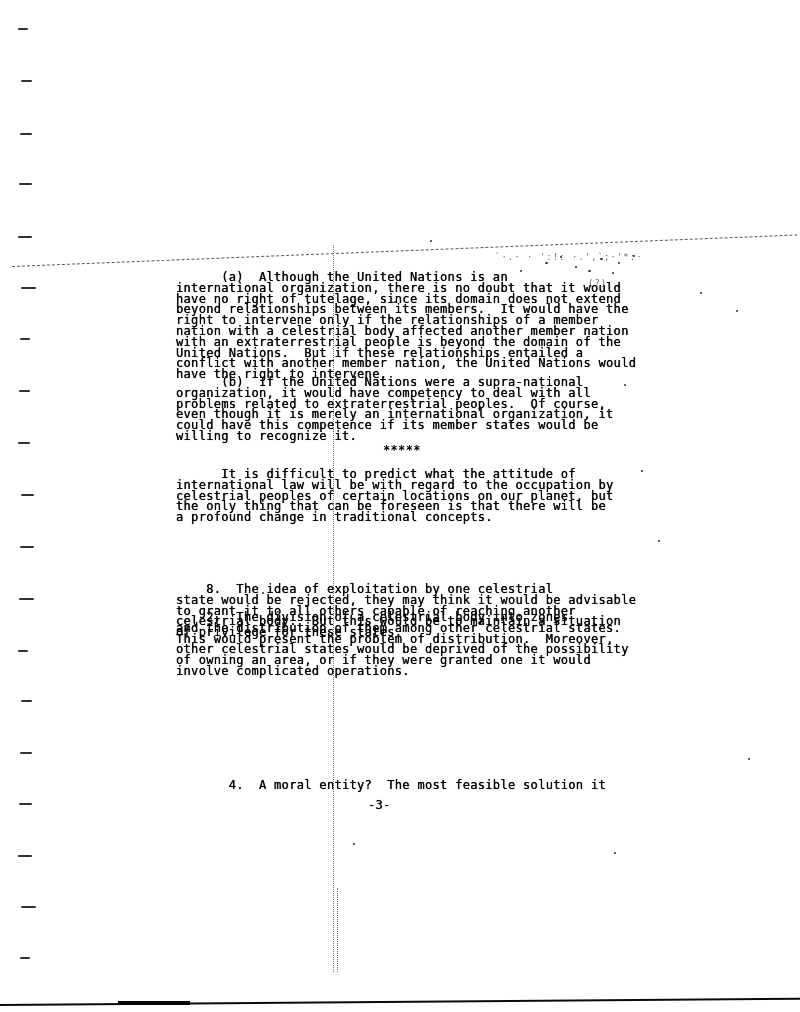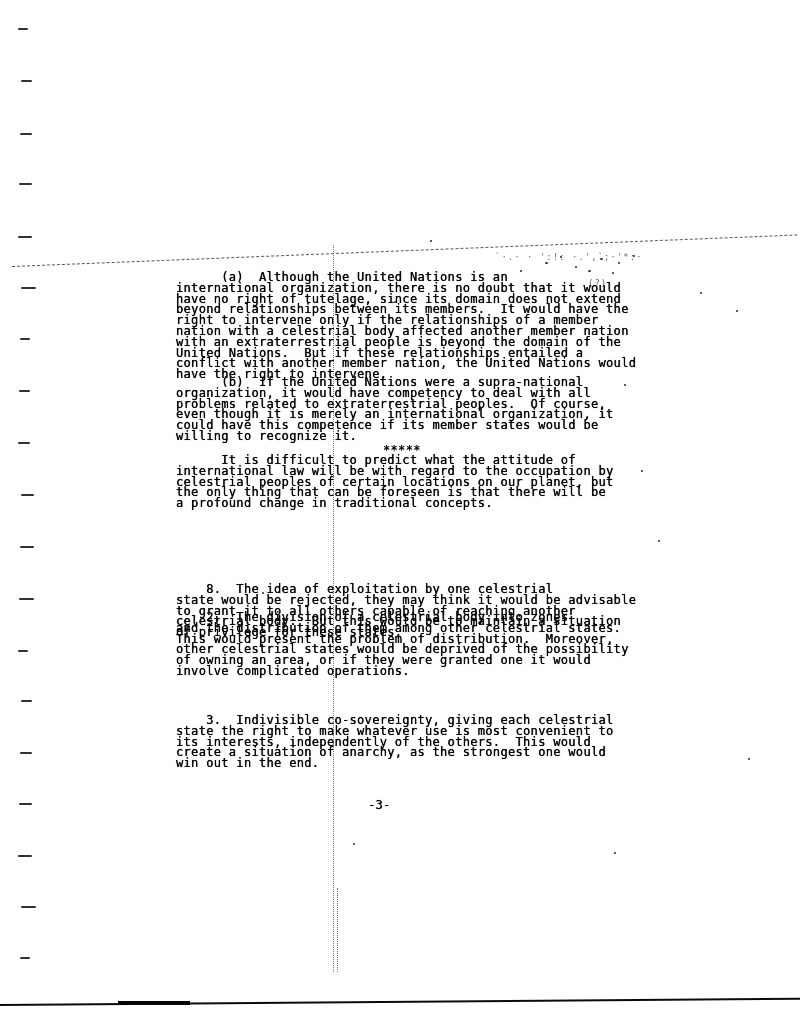--- a/index.html
+++ b/index.html
@@ -133,36 +133,32 @@
 United Nations.  But if these relationships entailed a
 conflict with another member nation, the United Nations would
 have the right to intervene.</div>
     <div class="block" style="top:377px;">      (b)  If the United Nations were a supra-national
 organization, it would have competency to deal with all
 problems related to extraterrestrial peoples.  Of course,
 even though it is merely an international organization, it
 could have this competence if its member states would be
 willing to recognize it.</div>
     <div class="block sep" style="top:445px;">*****</div>
-    <div class="block" style="top:455px;">      It is difficult to predict what the attitude of
+    <div class="block" style="top:469px;">      It is difficult to predict what the attitude of
 international law will be with regard to the occupation by
 celestrial peoples of certain locations on our planet, but
 the only thing that can be foreseen is that there will be
 a profound change in traditional concepts.</div>
     <div class="block" style="top:584px;">    8.  The idea of exploitation by one celestrial
 state would be rejected, they may think it would be advisable
 to grant it to all others capable of reaching another
 celestrial body.  But this would be to maintain a situation
 of privilege for these states.</div>
     <div class="block" style="top:612px;">    2.  The division of a celestrial body into zones
 and the distribution of them among other celestrial states.
 This would present the problem of distribution.  Moreover,
 other celestrial states would be deprived of the possibility
 of owning an area, or if they were granted one it would
 involve complicated operations.</div>
-    <div class="block" style="top:715px;">    3.  Indivisible co-sovereignty, giving each celestrial
-state the right to make whatever use is most convenient to
-its interests, independently of the others.  This would
-create a situation of anarchy, as the strongest one would
-win out in the end.</div>
+    <div class="block" style="top:780px;">       4.  A moral entity?  The most feasible solution it</div>
     <div class="block pagenum" style="top:800px;">-3-</div>
   </div>
 </div>
 
 </body></html>

